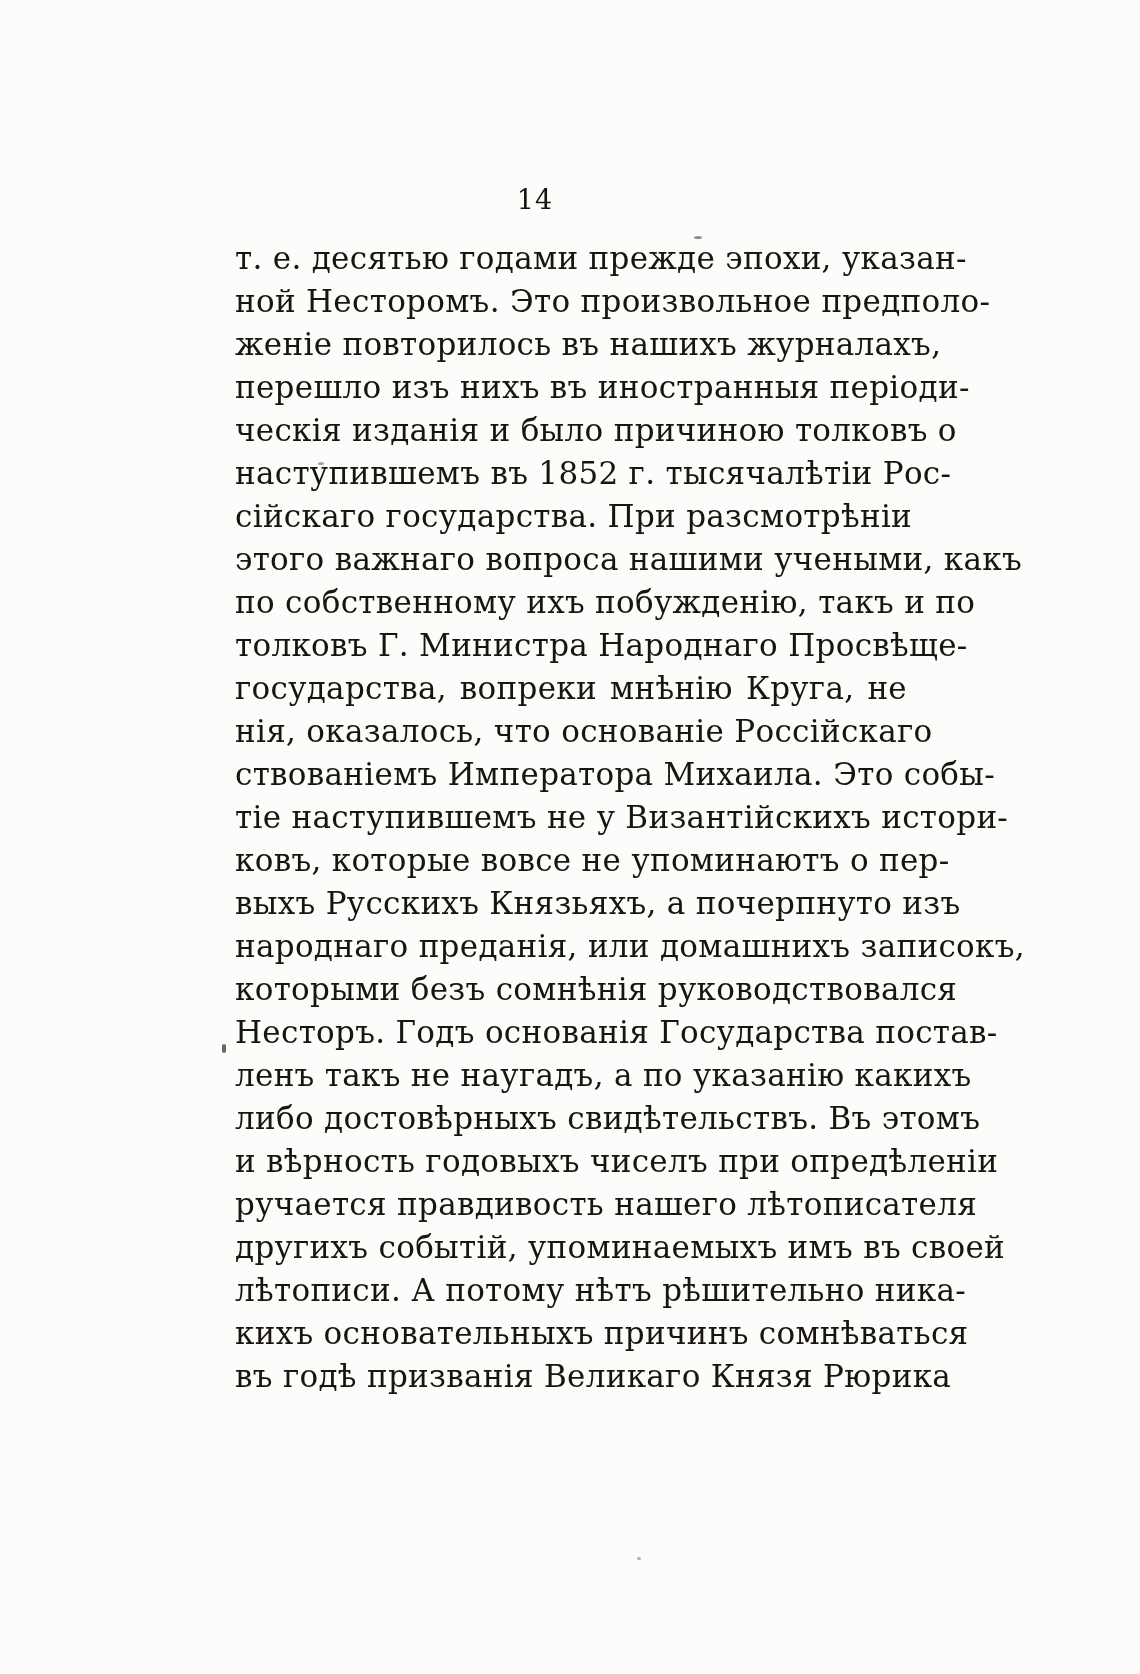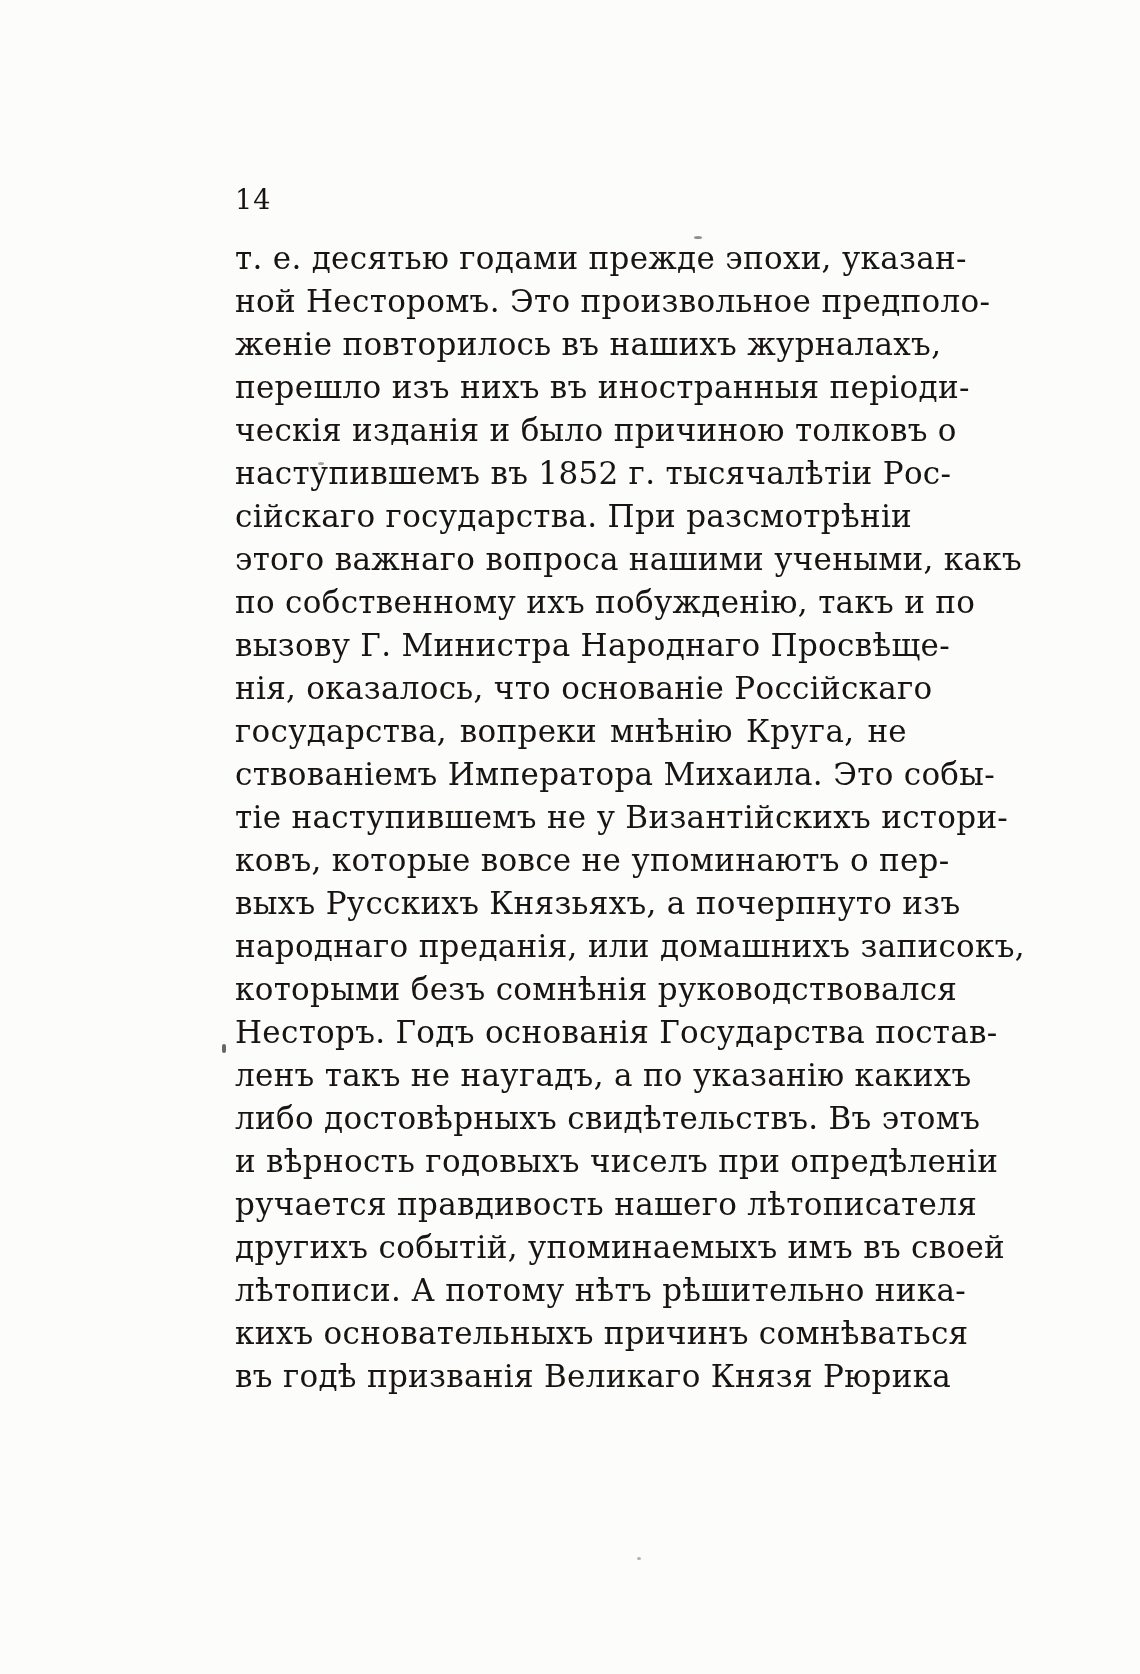--- a/index.html
+++ b/index.html
@@ -14,20 +14,21 @@
     background: #fcfcfb;
     overflow: hidden;
     font-family: "DejaVu Serif", "Liberation Serif", serif;
     color: #181410;
   }
   .pagenum {
     position: absolute;
     top: 184px;
     left: 235px;
     width: 600px;
+    text-align: center;
     font-size: 27px;
     letter-spacing: 1px;
   }
   .textblock {
     position: absolute;
     left: 235px;
     top: 237px;
     width: 672px;
   }
   .line {
@@ -61,23 +62,23 @@
   <div class="textblock">
     <div class="line"><span class="it"></span><span>т. е. десятью годами прежде эпохи, указан-</span></div>
     <div class="line"><span class="it"></span><span>ной Несторомъ. Это произвольное предполо-</span></div>
     <div class="line"><span class="it"></span><span>женіе повторилось въ нашихъ журналахъ,</span></div>
     <div class="line"><span class="it"></span><span>перешло изъ нихъ въ иностранныя періоди-</span></div>
     <div class="line"><span class="it"></span><span>ческія изданія и было причиною толковъ о</span></div>
     <div class="line"><span class="it"></span><span>наступившемъ въ 1852 г. тысячалѣтіи Рос-</span></div>
     <div class="line"><span class="it"></span><span>сійскаго государства. При разсмотрѣніи</span></div>
     <div class="line"><span class="it">этого важнаго вопроса нашими учеными,</span><span> какъ</span></div>
     <div class="line"><span class="it"></span><span>по собственному ихъ побужденію, такъ и по</span></div>
-    <div class="line"><span class="it"></span><span>вызову Г. Министра Народнаго Просвѣще-</span></div>
+    <div class="line"><span class="it"></span><span>толковъ Г. Министра Народнаго Просвѣще-</span></div>
+    <div class="line"><span class="it"></span><span>государства, вопреки мнѣнію Круга, не</span></div>
     <div class="line"><span class="it"></span><span>нія, оказалось, что основаніе Россійскаго</span></div>
-    <div class="line"><span class="it"></span><span>государства, вопреки мнѣнію Круга, не</span></div>
     <div class="line"><span class="it"></span><span>ствованіемъ Императора Михаила. Это собы-</span></div>
     <div class="line"><span class="it"></span><span>тіе наступившемъ не у Византійскихъ истори-</span></div>
     <div class="line"><span class="it"></span><span>ковъ, которые вовсе не упоминаютъ о пер-</span></div>
     <div class="line"><span class="it"></span><span>выхъ Русскихъ Князьяхъ, а почерпнуто изъ</span></div>
     <div class="line"><span class="it"></span><span>народнаго преданія, или домашнихъ записокъ,</span></div>
     <div class="line"><span class="it"></span><span>которыми безъ сомнѣнія руководствовался</span></div>
     <div class="line"><span class="it"></span><span>Несторъ. Годъ основанія Государства постав-</span></div>
     <div class="line"><span class="it"></span><span>ленъ такъ не наугадъ, а по указанію какихъ</span></div>
     <div class="line"><span class="it"></span><span>либо достовѣрныхъ свидѣтельствъ. Въ этомъ</span></div>
     <div class="line"><span class="it">и вѣрность годовыхъ чиселъ при опредѣленіи</span><span></span></div>

